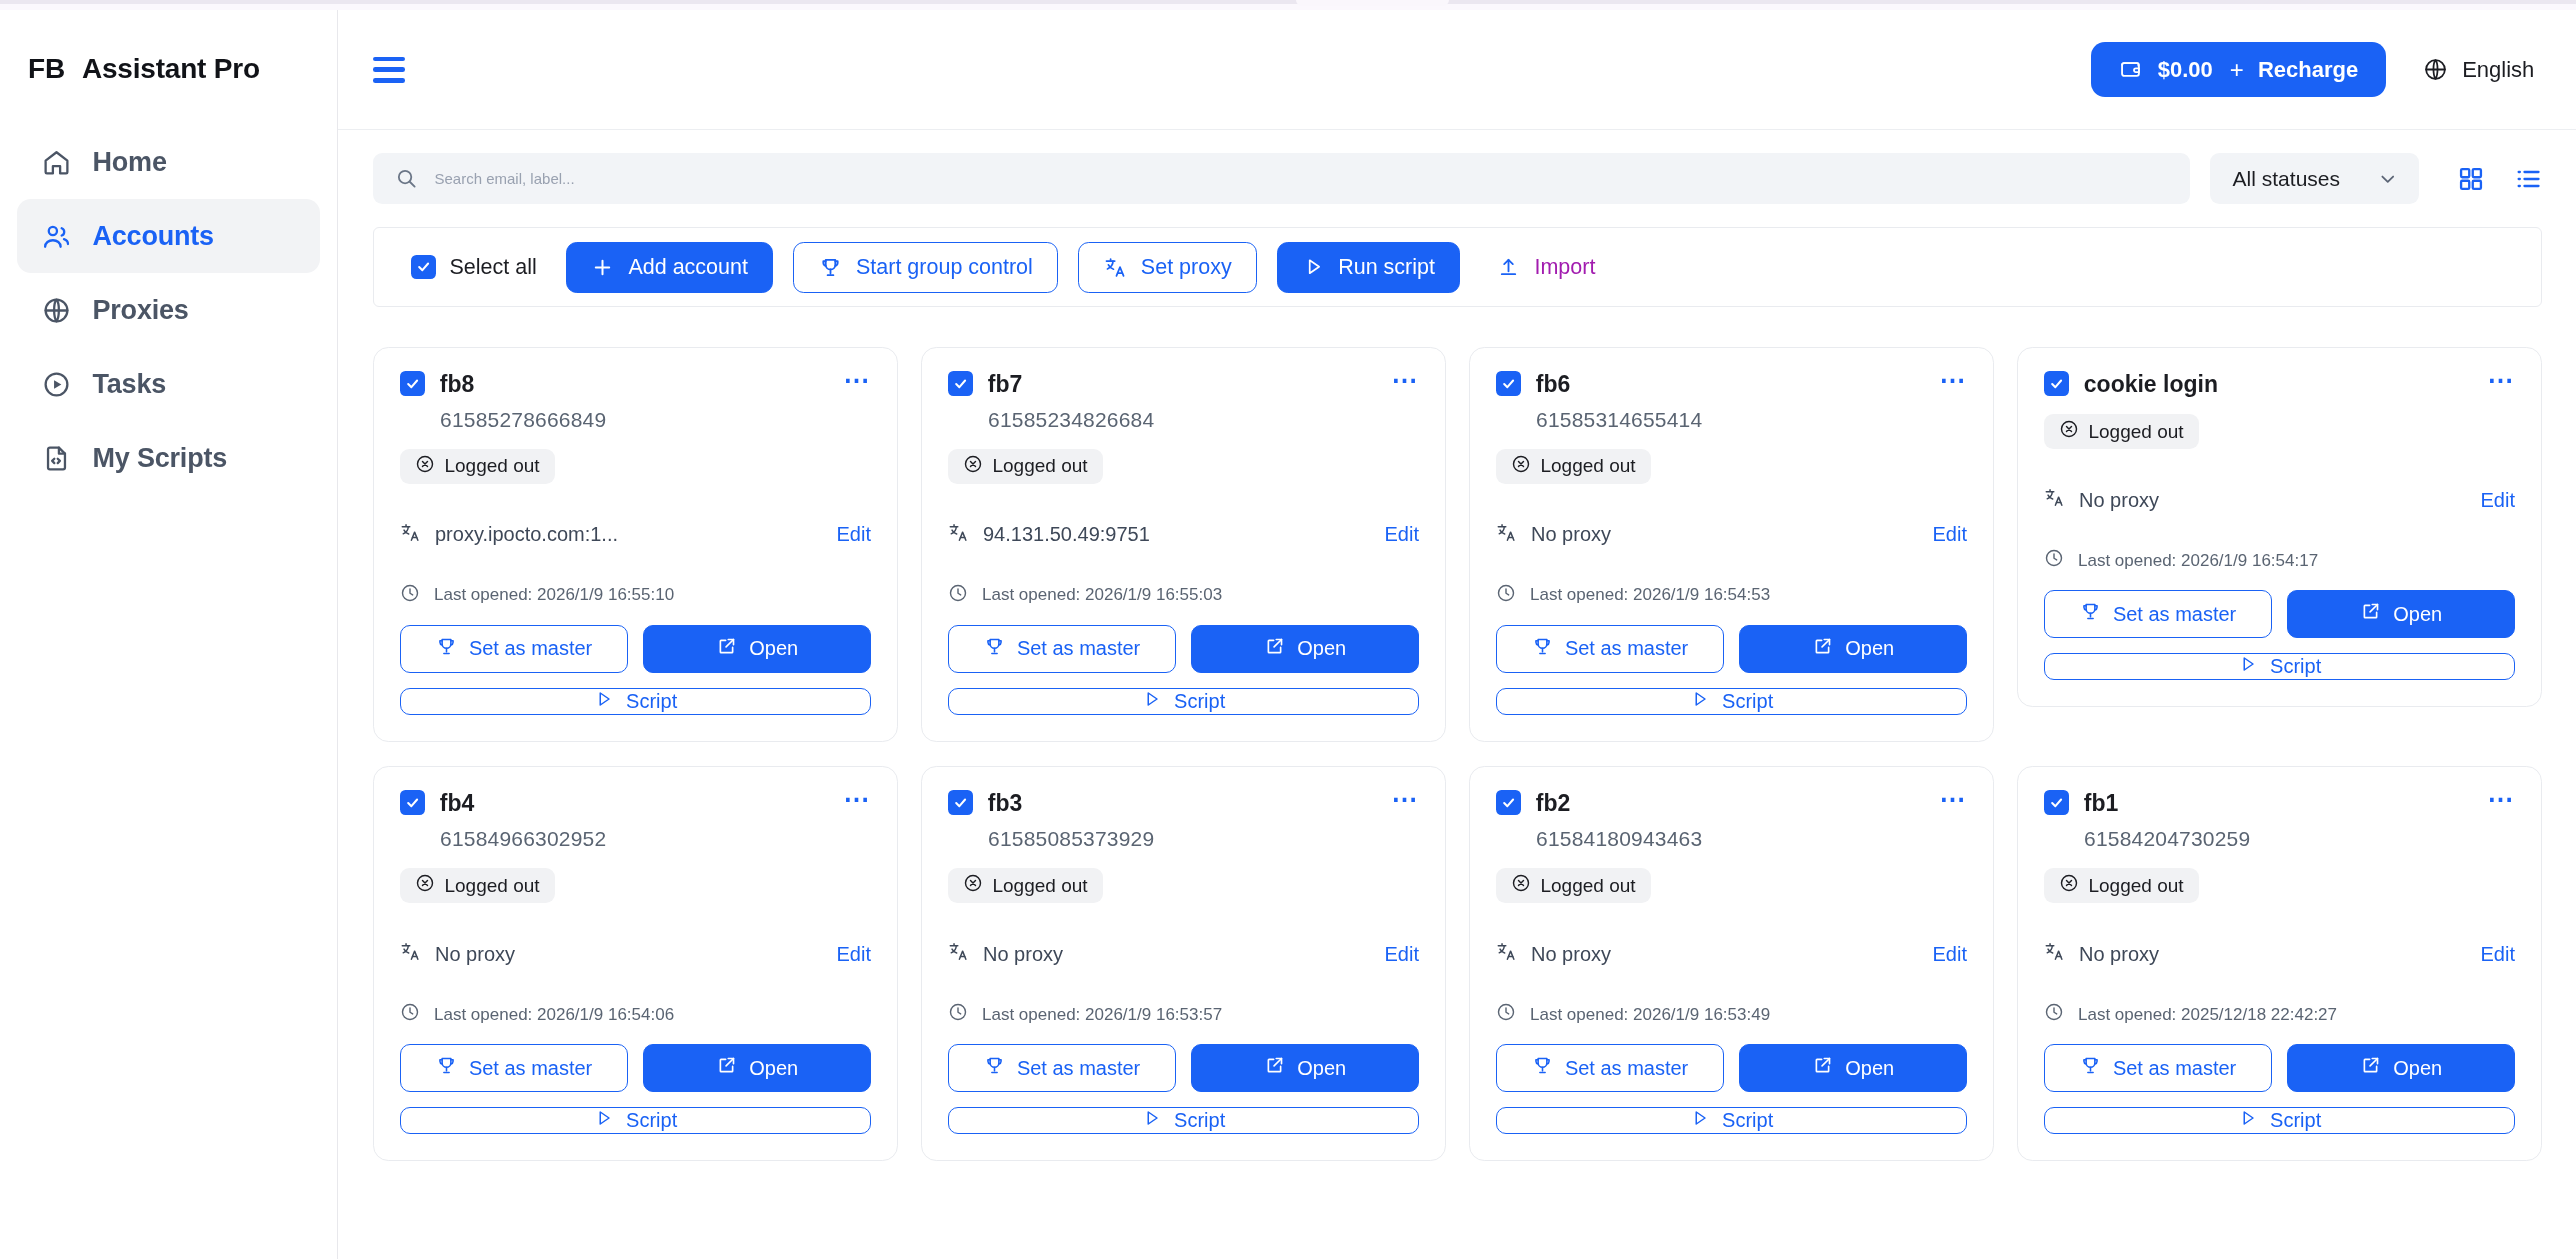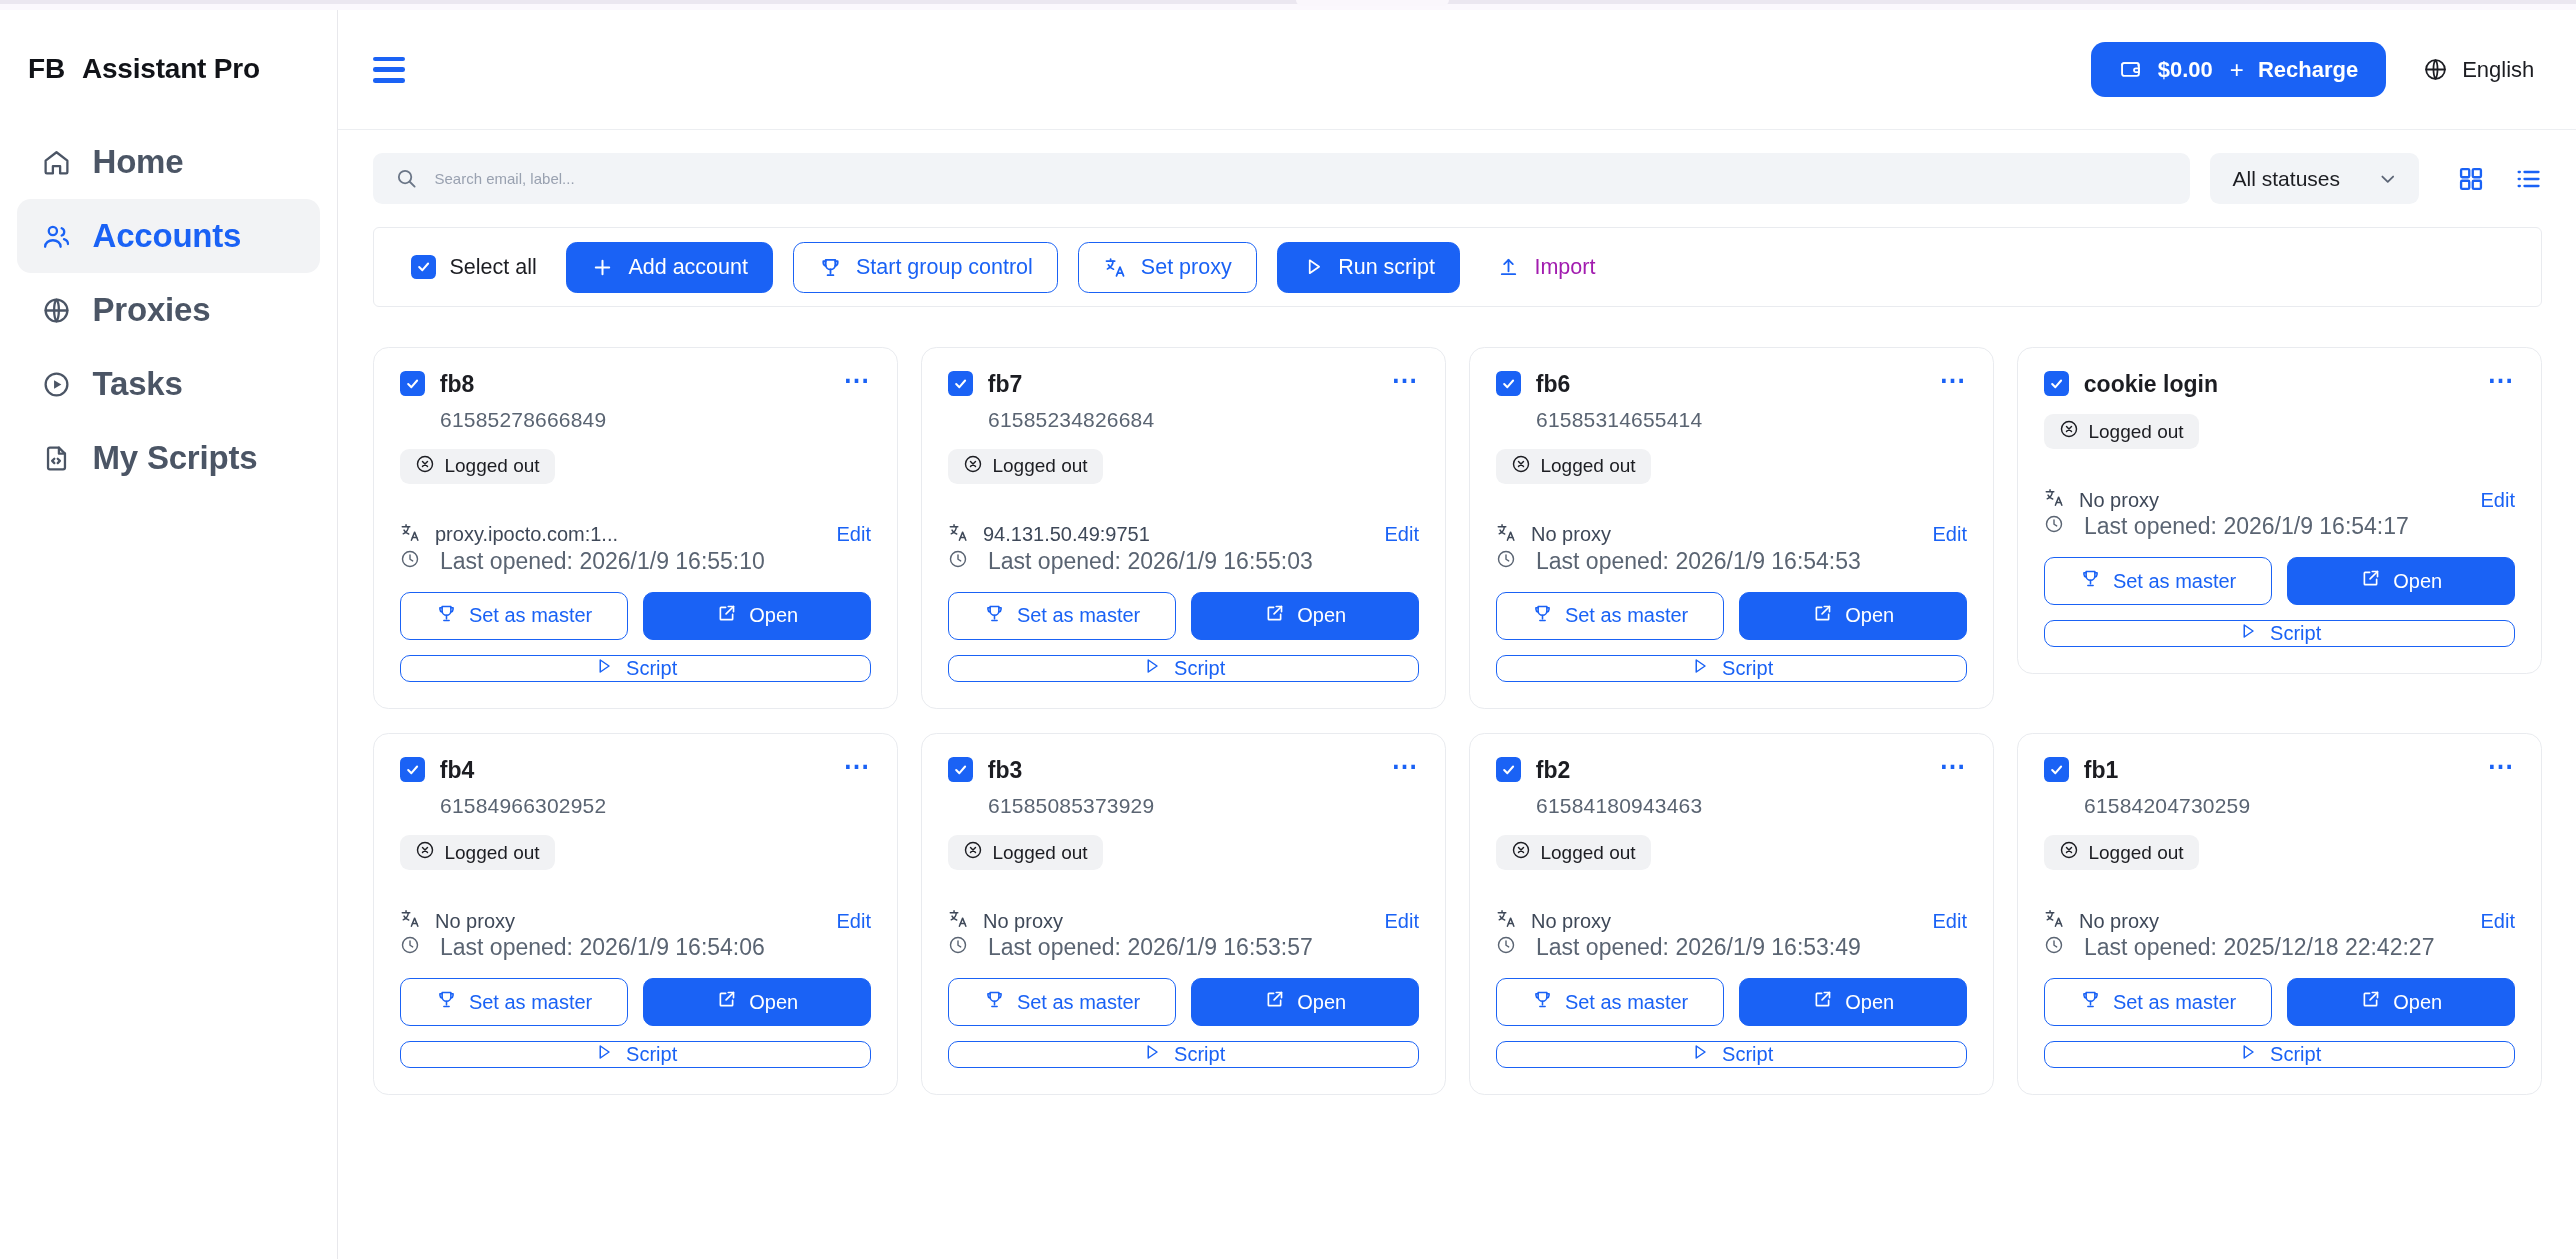--- a/index.html
+++ b/index.html
@@ -80,21 +80,21 @@
     display: flex;
     align-items: center;
     gap: 21.5px;
     height: 74px;
     padding-left: 25px;
     border-radius: 14px;
     color: #4b5565;
     cursor: pointer;
   }
   .nav-item .nav-label {
-    font-size: 33px;
+    font-size: 27px;
     font-weight: 600;
     letter-spacing: -0.2px;
   }
   .nav-item.active {
     background: #f2f3f5;
     color: #1a62f5;
   }
   .nav-item.active .nav-label { color: #1a62f5; font-weight: 700; }
   .nav-icon { width: 29px; height: 29px; display: block; flex: 0 0 29px; }
 
@@ -289,22 +289,23 @@
   }
   .proxy-row {
     display: flex; align-items: center; gap: 14px;
     margin-top: 38px;
     font-size: 20px; color: #3e4858;
   }
   .proxy-row .edit {
     margin-left: auto; color: #1a62f5; cursor: pointer; font-size: 20px;
   }
   .opened-row {
-    display: flex; align-items: center; gap: 20px;
-    font-size: 23px; color: #5a6472;
+    display: flex; align-items: center; gap: 14px;
+    margin-top: 35px;
+    font-size: 17px; color: #5a6472;
   }
   .btn-row { display: flex; gap: 15.3px; margin-top: 17px; border-radius: 20px; }
   .cbtn {
     height: 48px;
     border-radius: 10px;
     display: inline-flex; align-items: center; justify-content: center;
     gap: 12.3px;
     font-size: 20px;
     font-weight: 500;
     font-family: inherit;

